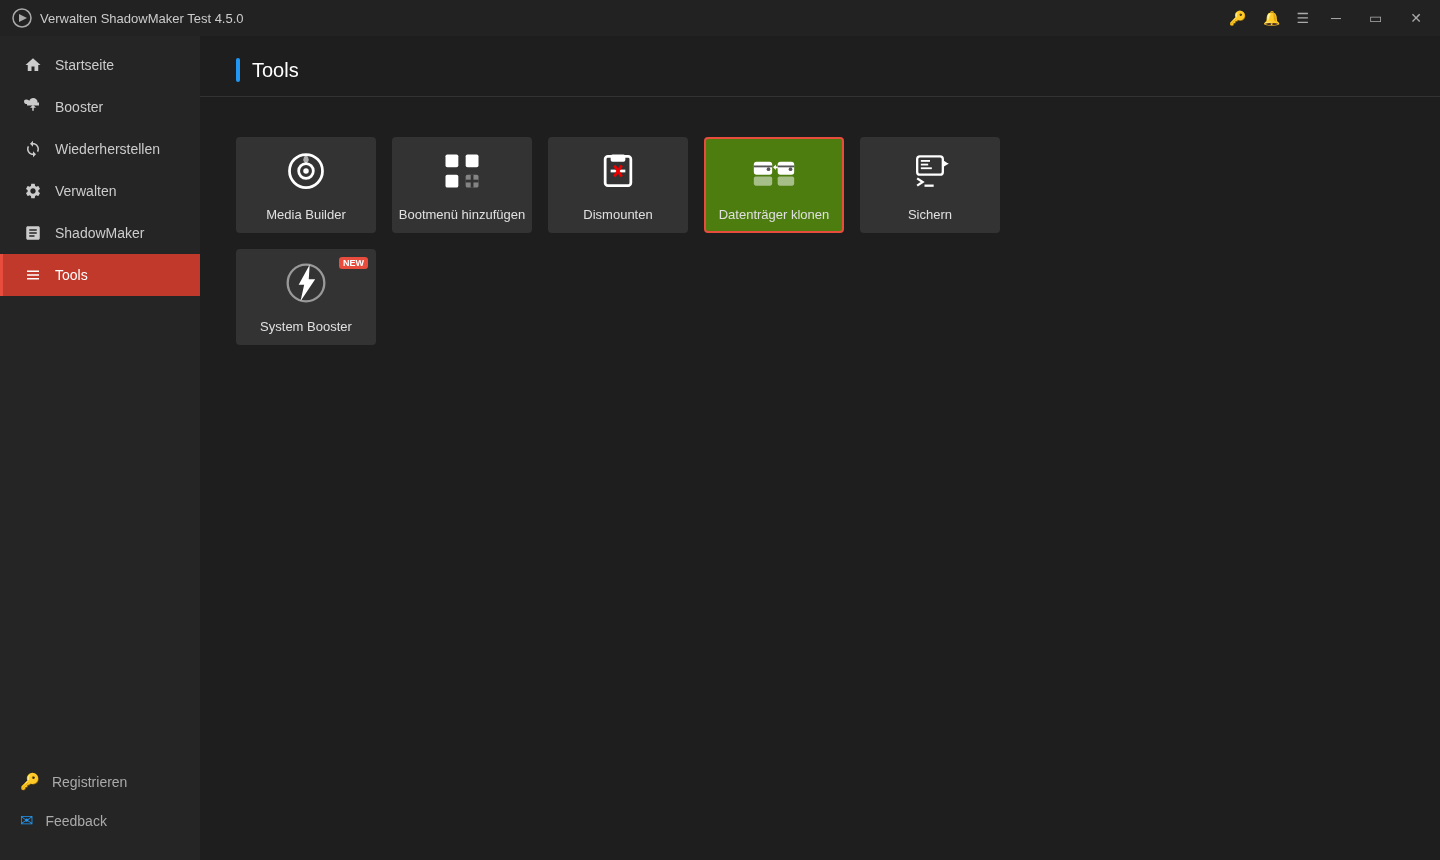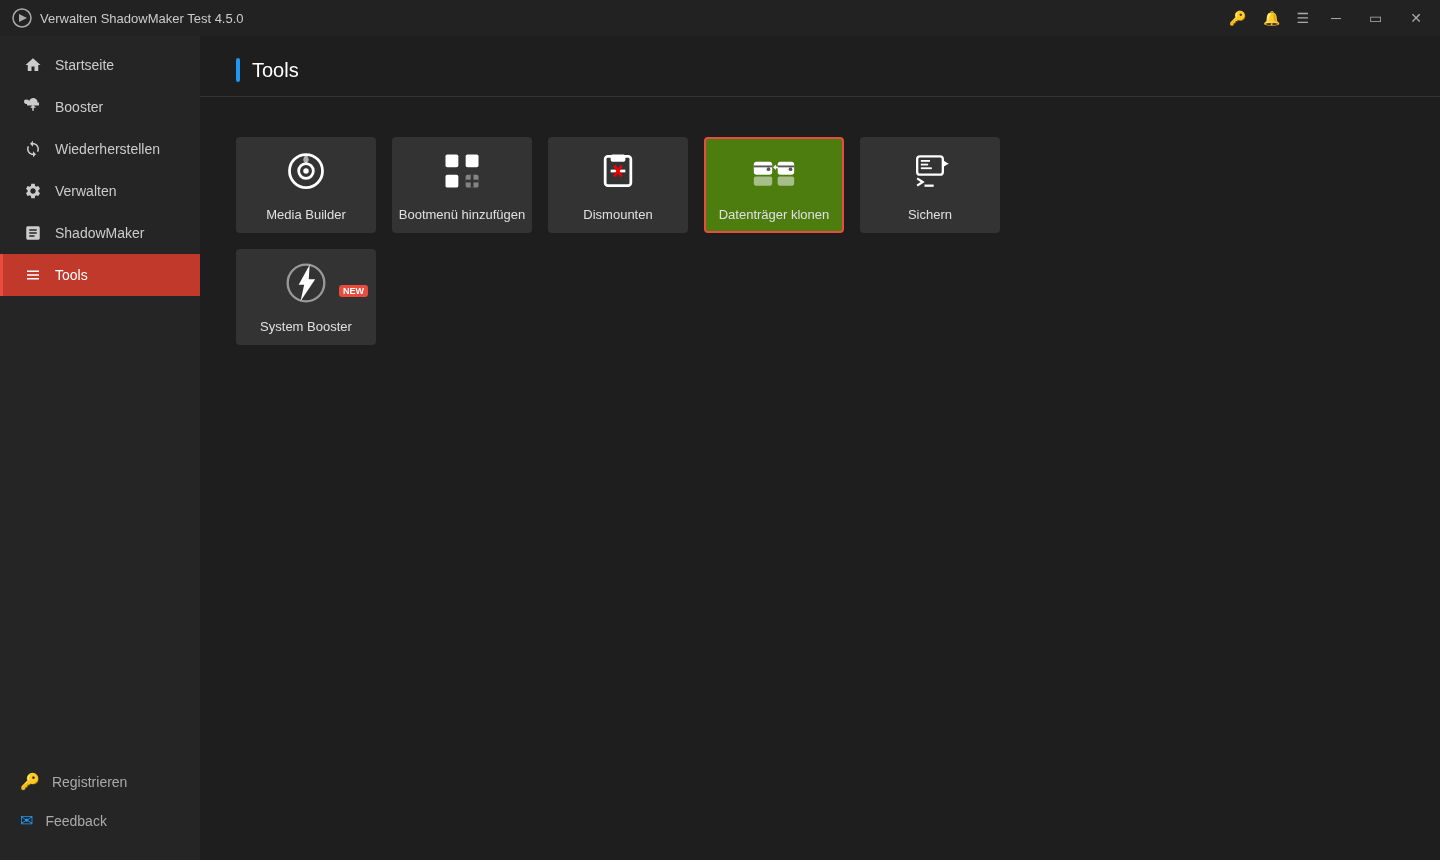--- a/index.html
+++ b/index.html
@@ -181,21 +181,20 @@
     .new-badge {
       position: absolute;
       top: 6px;
       right: 6px;
       background: #e74c3c;
       color: #fff;
       font-size: 9px;
       font-weight: bold;
       padding: 1px 4px;
       border-radius: 3px;
-      margin-top: 28px;
     }
 
     
     svg { fill: currentColor; }
   </style>
 </head>
 <body>
 
 <div class="titlebar">
   <div class="titlebar-left">

